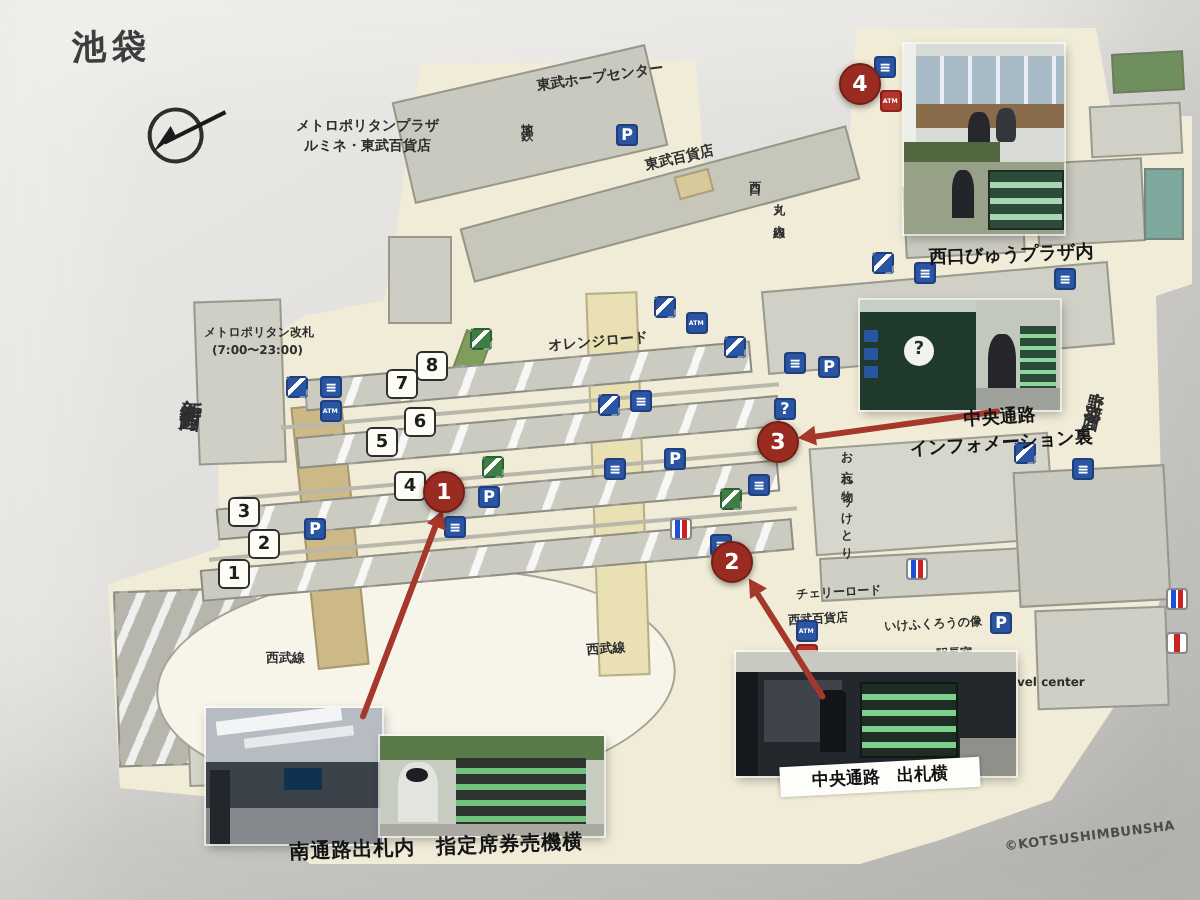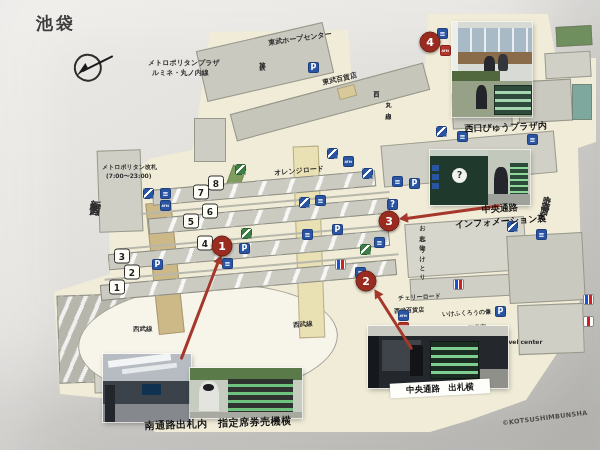--- a/index.html
+++ b/index.html
@@ -161,21 +161,21 @@
       <div class="marker" style="left: 430px; top: 42px;">4</div>
       <div class="plat" style="left: 117px; top: 287px;">1</div>
       <div class="plat" style="left: 132px; top: 272px;">2</div>
       <div class="plat" style="left: 122px; top: 256px;">3</div>
       <div class="plat" style="left: 205px; top: 243px;">4</div>
       <div class="plat" style="left: 191px; top: 221px;">5</div>
       <div class="plat" style="left: 210px; top: 211px;">6</div>
       <div class="plat" style="left: 201px; top: 192px;">7</div>
       <div class="plat" style="left: 216px; top: 183px;">8</div>
       <div class="lbl" style="left: 148px; top: 60px; font-size: 7px;">メトロポリタンプラザ</div>
-      <div class="lbl" style="left: 152px; top: 70px; font-size: 7px;">ルミネ・丸ノ内線</div>
+      <div class="lbl" style="left: 152px; top: 70px; font-size: 7px;">ルミネ・東武百貨店</div>
       <div class="lbl" style="left: 268px; top: 40px; font-size: 7px; transform: rotate(-8deg);">東武ホープセンター</div>
       <div class="lbl" style="left: 322px; top: 80px; font-size: 7px; transform: rotate(-13deg);">東武百貨店</div>
       <div class="lbl" style="left: 102px; top: 164px; font-size: 6px;">メトロポリタン改札</div>
       <div class="lbl" style="left: 106px; top: 173px; font-size: 6px;">(7:00〜23:00)</div>
       <div class="lbl vert" style="left: 90px; top: 190px; font-size: 11px; transform: rotate(6deg);">新宿方面</div>
       <div class="lbl" style="left: 274px; top: 170px; font-size: 7px; transform: rotate(-5deg);">オレンジロード</div>
       <div class="lbl vert" style="left: 545px; top: 188px; font-size: 8.5px; transform: rotate(13deg);">上野・赤羽方面</div>
       <div class="lbl" style="left: 133px; top: 326px; font-size: 6.5px;">西武線</div>
       <div class="lbl" style="left: 293px; top: 322px; font-size: 6.5px; transform: rotate(-4deg);">西武線</div>
       <div class="lbl" style="left: 398px; top: 295px; font-size: 6px; transform: rotate(-3deg);">チェリーロード</div>

